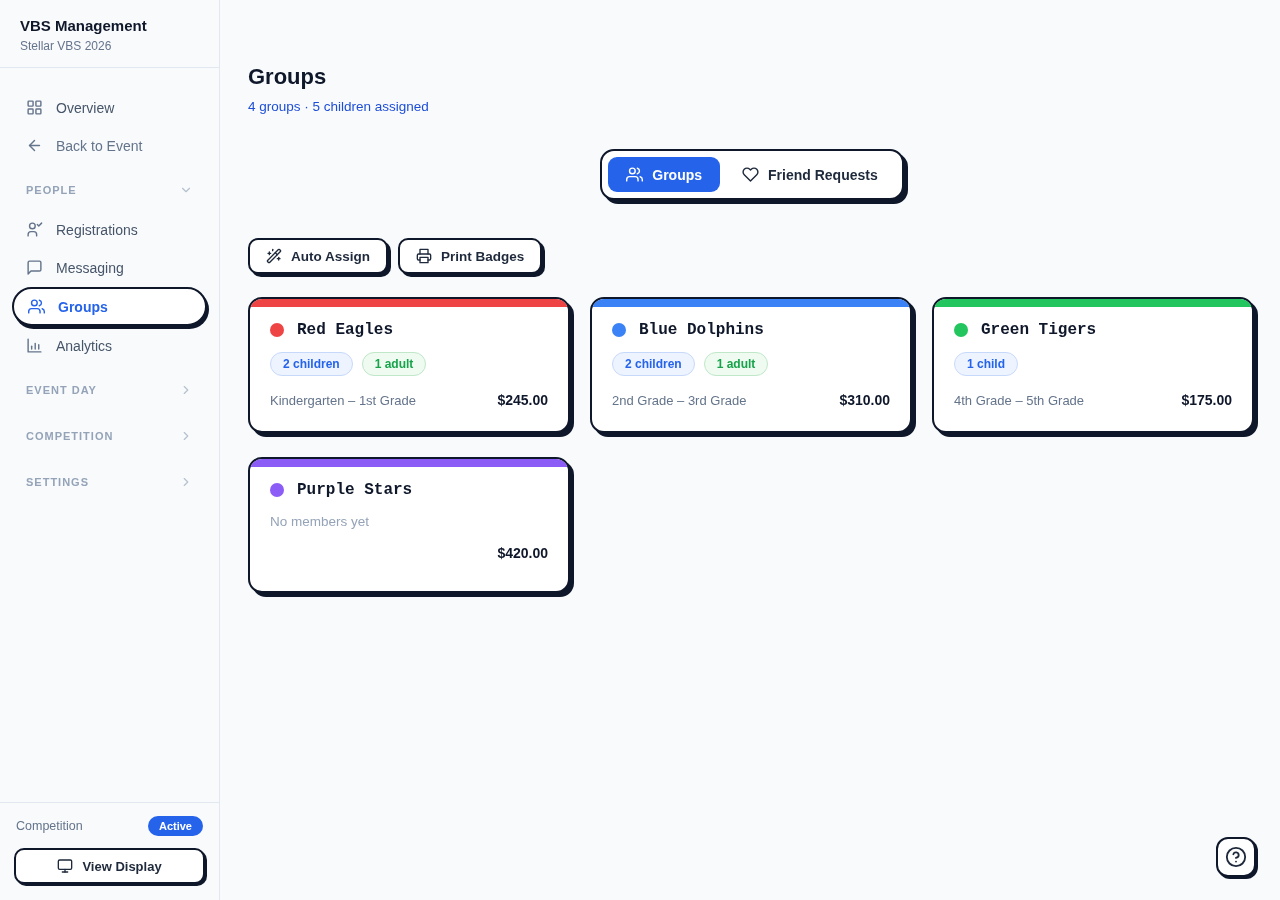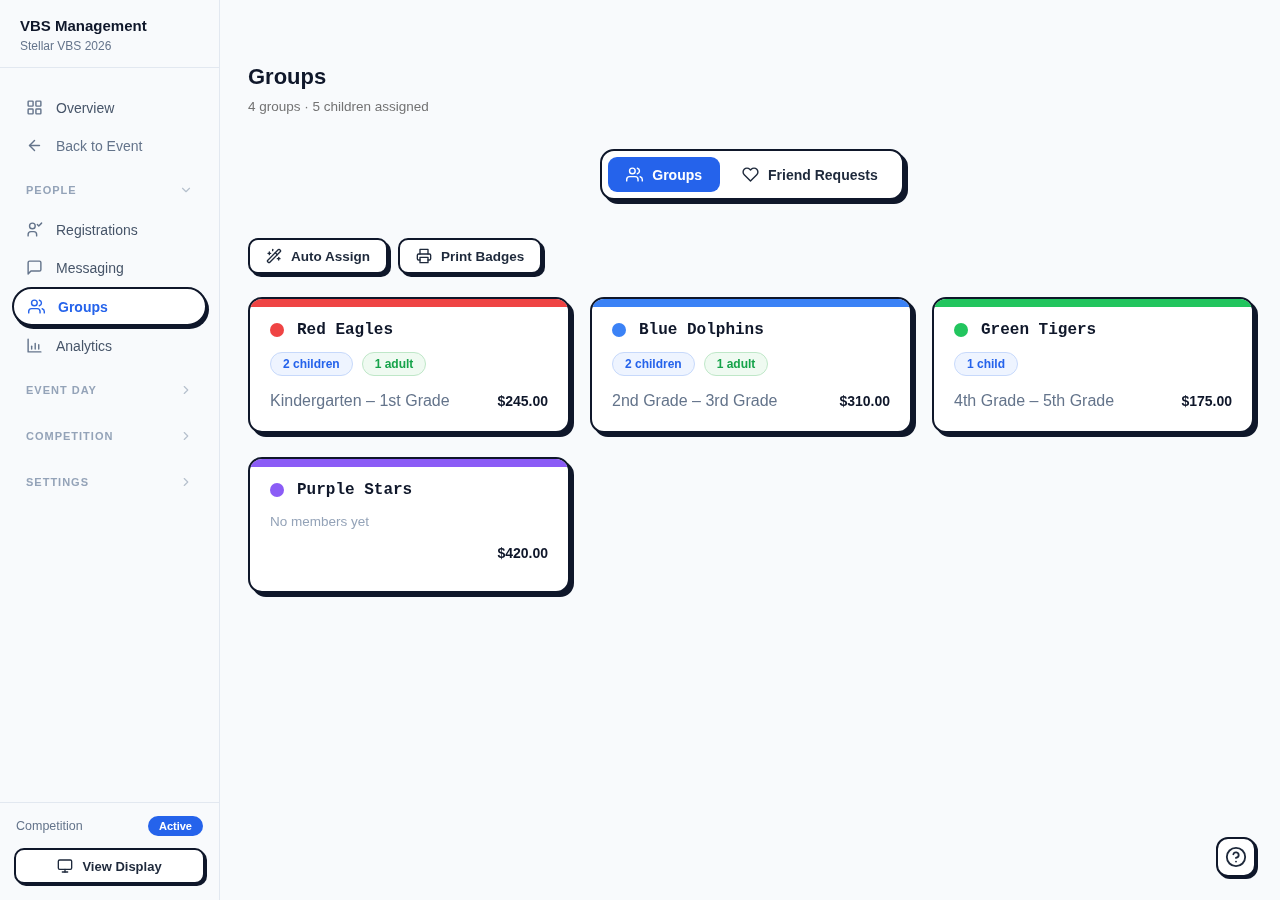--- a/index.html
+++ b/index.html
@@ -70,21 +70,21 @@
     box-shadow: 2px 2px 0 #0f172a;
     padding: 8px 10px; font-size: 13px; font-weight: bold; color: #1e293b;
     font-family: inherit; cursor: pointer;
   }
 
   
   .main { position: absolute; left: 224px; top: 0; right: 0; bottom: 0; padding: 64px 24px 0 24px; }
 
   .page-header { display: flex; align-items: flex-start; gap: 18px; }
   .page-title { font-size: 22px; font-weight: bold; color: #0f172a; }
-  .page-subtitle { font-size: 13.5px; color: #737373; margin-top: 9px; }
+  .page-subtitle { font-size: 13.5px; color: #1d4ed8; margin-top: 9px; }
   .create-group-btn {
     display: flex; align-items: center; gap: 9px;
     background: #2563eb; color: #ffffff;
     border: 2px solid #0f172a; border-radius: 10px;
     box-shadow: 3px 3px 0 #0f172a;
     padding: 8px 18px; font-size: 13.5px; font-weight: bold;
     margin-top: 5px; font-family: inherit; cursor: pointer;
   }
 
   .tabbar-wrap { display: flex; justify-content: center; margin-top: 35px; }
@@ -134,21 +134,21 @@
     font-size: 12px; font-weight: bold;
     padding: 4px 12px; border-radius: 999px;
   }
   .badge.children { color: #2563eb; background: #eef4ff; border: 1px solid #c7d9fb; }
   .badge.adult { color: #16a34a; background: #effaf1; border: 1px solid #bfe7c8; }
   .empty-members { margin-top: 15px; font-size: 13.5px; color: #94a3b8; }
   .card-meta-row {
     display: flex; align-items: baseline; justify-content: space-between;
     margin-top: 16px;
   }
-  .grade-range { font-size: 16px; color: #64748b; }
+  .grade-range { font-size: 13px; color: #64748b; }
   .price { font-size: 14px; font-weight: bold; color: #0f172a; }
 
   .help-btn {
     position: absolute; right: 24px; bottom: 23px;
     width: 40px; height: 40px;
     background: #ffffff; border: 2px solid #0f172a; border-radius: 12px;
     box-shadow: 2px 2px 0 #0f172a;
     display: flex; align-items: center; justify-content: center;
     color: #1e293b; cursor: pointer;
   }

